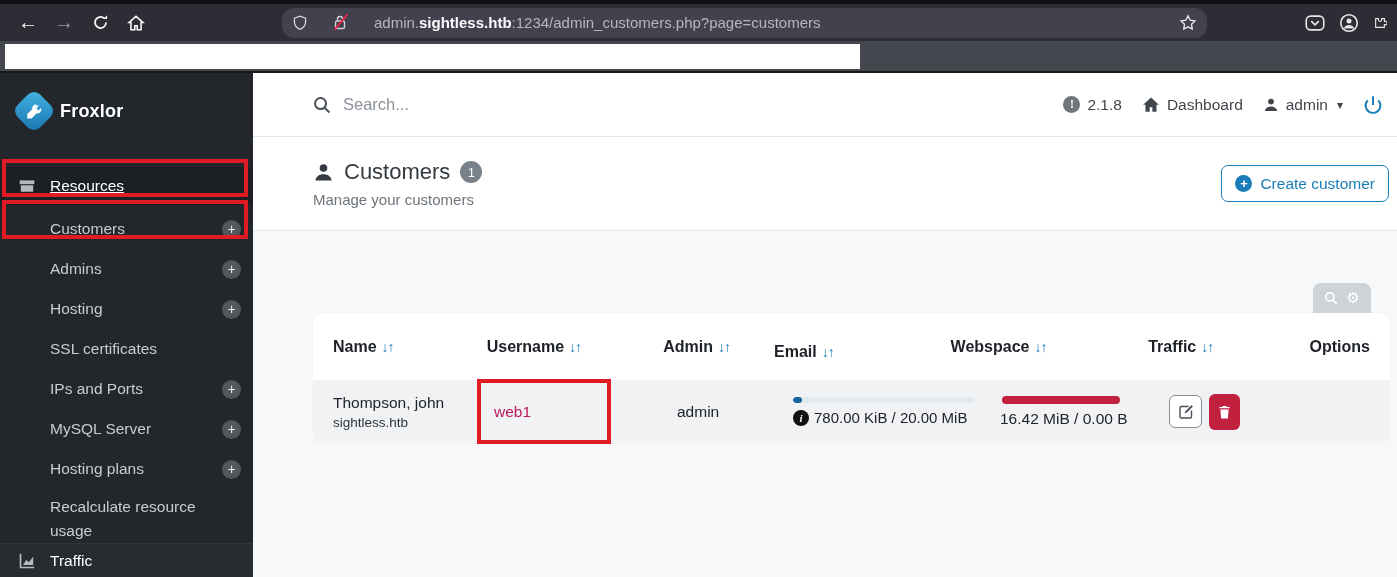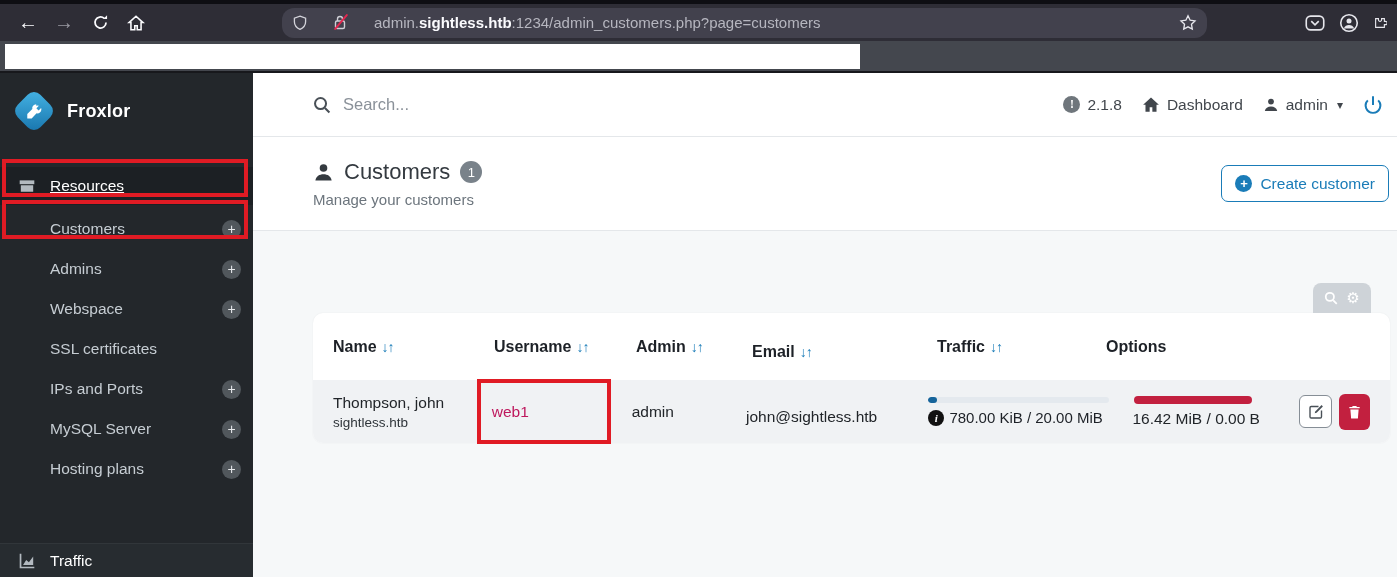--- a/index.html
+++ b/index.html
@@ -21,21 +21,21 @@
                 transform:rotate(-50deg); border-radius:1px; }
   .chrome-right { margin-left:auto; display:flex; align-items:center; gap:14px; }
   .puzzle-clip { width:14px; height:28px; overflow:hidden; display:flex; align-items:center; }
 
   .strip2 { height:32px; background:#44474e; border-bottom:2px solid #17181c; position:relative; }
   .white-bar { position:absolute; left:5px; top:3px; width:855px; height:25px; background:#fff; }
 
   
   .app { display:flex; height:504px; }
   .sidebar { width:253px; background:#23272b; position:relative; flex:0 0 auto; color:#c6cdd3; }
-  .brand { height:60px; display:flex; align-items:center; gap:17px; padding:0 18px; margin-top:8px; }
+  .brand { height:60px; display:flex; align-items:center; gap:10px; padding:0 18px; margin-top:8px; }
   .brand-mark { width:32px; height:32px; background:linear-gradient(135deg,#46b5e6,#1773ab);
                 border-radius:9px; transform:rotate(45deg); display:flex; align-items:center; justify-content:center; }
   .brand-mark svg { transform:rotate(-45deg); }
   .brand-name { color:#fff; font-size:18px; font-weight:bold; letter-spacing:.2px; }
   .side-sec { height:38px; display:flex; align-items:center; gap:14px; padding:0 18px;
               background:#1c2024; color:#fff; font-size:15.5px; }
   .side-item { height:40px; display:flex; align-items:center; padding:0 12px 0 50px; font-size:15.5px; }
   .side-item.tall { height:64px; align-items:flex-start; padding-top:6px; line-height:1.55; }
   .side-item .lbl { max-width:160px; }
   .plus-badge { margin-left:auto; width:19px; height:19px; border-radius:50%; background:#51575c;
@@ -74,21 +74,21 @@
   .content { flex:1; background:#f6f8f9; padding:0 7px 0 60px; }
   .tools { height:82px; display:flex; justify-content:flex-end; align-items:flex-end; padding-right:19px; }
   .tool-group { width:58px; height:30px; background:#ced3d8; border-radius:8px 8px 0 0;
                 display:flex; align-items:center; justify-content:center; gap:8px; color:#fff; }
   .gear-glyph { font-size:15px; color:#fff; }
 
   .card { background:#fff; border-radius:10px; box-shadow:0 0 2px rgba(0,0,0,.06); overflow:hidden; }
   .trow { display:flex; align-items:center; padding:0 20px; }
   .trow.head { height:67px; font-weight:bold; font-size:16px; color:#1d2127; }
   .trow.data { height:63px; background:#f0f2f4; font-size:15.5px; color:#212529; }
-  .c1{width:161px;} .c2{width:142px;} .c3{width:116px;} .c4{width:185px;margin-top:10px;}
+  .c1{width:161px;} .c2{width:142px;} .c3{width:116px;margin-left:41px;} .c4{width:185px;margin-top:10px;}
   .c5{width:207px;} .c6{width:169px;} .c7{flex:1;}
   .sort { color:#1a7cb8; font-size:14px; margin-left:5px; letter-spacing:-1px; font-weight:bold; }
   .name-sub { font-size:13.5px; color:#2f353a; margin-top:3px; }
   .link { color:#be185d; text-decoration:none; cursor:pointer; }
   .usage { display:flex; flex-direction:column; gap:6px; }
   .bar-track { width:181px; height:6px; background:#e4e9ee; border-radius:3px; overflow:hidden; }
   .bar-fill-blue { width:9px; height:6px; background:#16649b; border-radius:3px; }
   .bar-red { width:118px; height:8px; background:#c2203f; border-radius:4px; margin-left:2px; }
   .usage-line { display:flex; align-items:center; gap:5px; font-size:15px; color:#1d2127; }
   .circ.black { width:16px; height:16px; background:#111; color:#fff; font-size:11px; font-style:italic; }
@@ -180,37 +180,40 @@
 
     <div class="side-item" style="margin-top:4px;">
       <span class="lbl">Customers</span>
       <span class="plus-badge">+</span>
     </div>
     <div class="side-item">
       <span class="lbl">Admins</span>
       <span class="plus-badge">+</span>
     </div>
     <div class="side-item">
-      <span class="lbl">Webspace</span>
+      <span class="lbl">Hosting</span>
       <span class="plus-badge">+</span>
     </div>
     <div class="side-item">
       <span class="lbl">SSL certificates</span>
     </div>
     <div class="side-item">
       <span class="lbl">IPs and Ports</span>
       <span class="plus-badge">+</span>
     </div>
     <div class="side-item">
       <span class="lbl">MySQL Server</span>
       <span class="plus-badge">+</span>
     </div>
     <div class="side-item">
       <span class="lbl">Hosting plans</span>
       <span class="plus-badge">+</span>
+    </div>
+    <div class="side-item tall">
+      <span class="lbl">Recalculate resource usage</span>
     </div>
 
     <div class="side-sec bottom">
       <svg width="18" height="18" viewBox="0 0 16 16">
           <path fill="#b3bac0" d="M1.5 1.5H3v11.5h11.5v1.5H1.5z"></path>
           <path fill="#b3bac0" d="M4.5 11.5 7.3 7l2.4 2L13.5 4v7.5z"></path>
         </svg>
       <span>Traffic</span>
     </div>
   </div>
@@ -280,34 +283,34 @@
           <span class="gear-glyph">⚙</span>
         </div>
       </div>
 
       <div class="card">
         <div class="trow head">
           <div class="c1"><span>Name</span><span class="sort">↓↑</span></div>
           <div class="c2"><span>Username</span><span class="sort">↓↑</span></div>
           <div class="c3"><span>Admin</span><span class="sort">↓↑</span></div>
           <div class="c4"><span>Email</span><span class="sort">↓↑</span></div>
+          <div class="c5"><span>Webspace</span><span class="sort">↓↑</span></div>
           <div class="c6"><span>Traffic</span><span class="sort">↓↑</span></div>
           <div class="c7"><span>Options</span></div>
         </div>
 
         <div class="trow data">
           <div class="c1">
             <div>Thompson, john</div>
             <div class="name-sub">sightless.htb</div>
           </div>
           <div class="c2">
             <a class="link">web1</a>
           </div>
           <div class="c3">admin</div>
-          <div class="c4">john@sightless.htb</div>
           <div class="c5">
             <div class="usage">
               <div class="bar-track">
                   <div class="bar-fill-blue"></div>
                 </div>
               <div class="usage-line">
                 <span class="circ black">i</span>
                 <span>780.00 KiB / 20.00 MiB</span>
               </div>
             </div>

